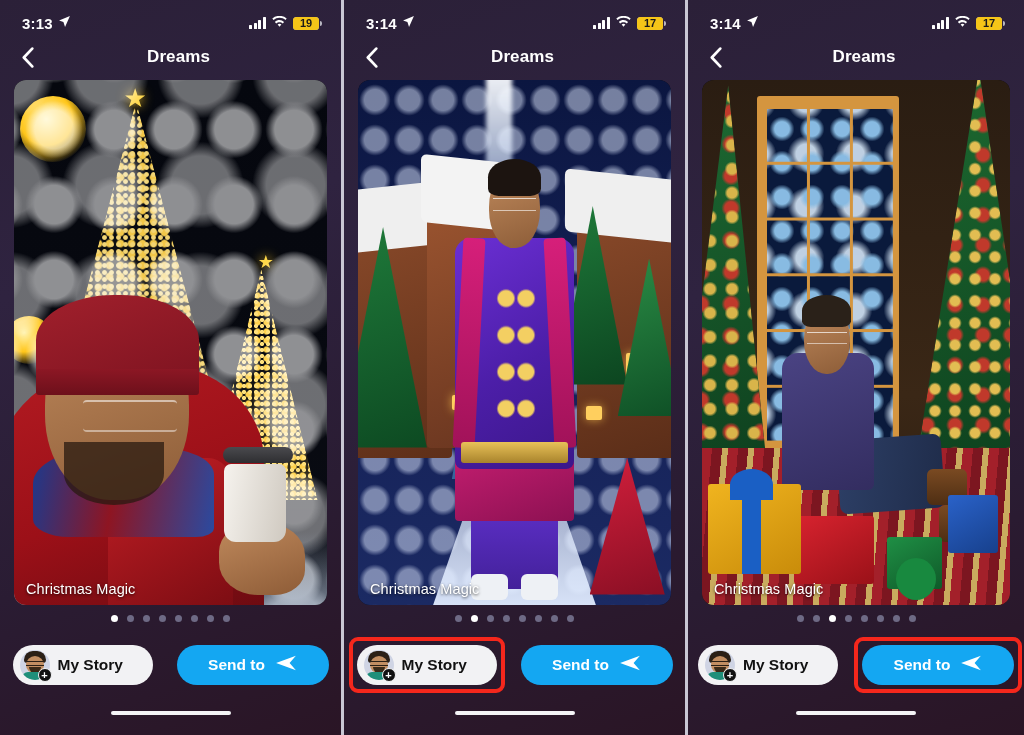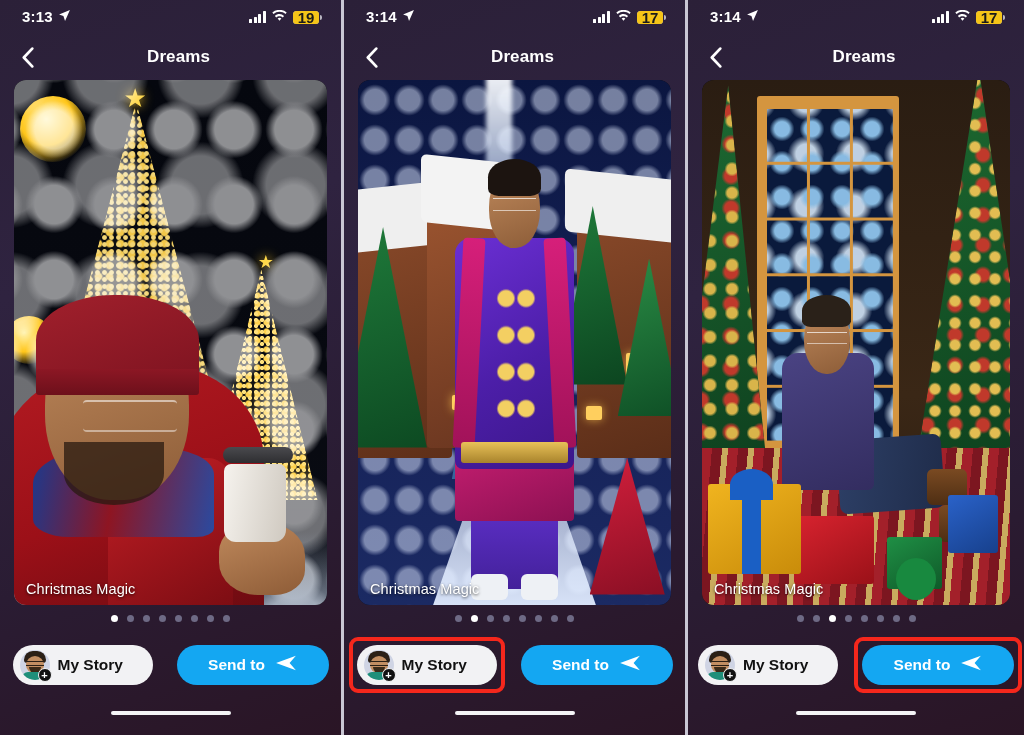--- a/index.html
+++ b/index.html
@@ -20,22 +20,22 @@
     background: linear-gradient(160deg, #2b2038 0%, #2f2340 35%, #2a1c33 70%, #2a1525 100%);
   }
   .panel-1 { width: 341px; }
   .divider { width: 3px; height: 735px; background: #c9c7d4; flex: 0 0 auto; }
   .panel-2 { width: 341px; }
   .panel-3 { width: 336px; }
 
   
   .statusbar {
     height: 34px;
-    display: flex; align-items: flex-start;
-    padding: 8px 22px;
+    display: flex; align-items: flex-end;
+    padding: 2px 22px;
     position: relative;
   }
   .sb-time {
     color: #ffffff; font-size: 15px; font-weight: bold;
     letter-spacing: .2px;
   }
   .sb-loc { margin-left: 5px; display:block; }
   .sb-right {
     margin-left: auto; display: flex; align-items: center; gap: 6px;
   }
@@ -53,21 +53,21 @@
   .batt::after{
     content:""; position:absolute; right:-3px; top:4px;
     width:2px; height:5px; border-radius:0 2px 2px 0; background:#b9b7c2;
   }
   .batt-fill{
     position:absolute; left:0; top:0; bottom:0;
     background:#f5c518; border-radius:3.5px;
   }
   .batt-num{
     position:relative; z-index:2; width:100%; text-align:center;
-    font-size:15px; font-weight:bold; color:#1a1a1a; letter-spacing:-.2px;
+    font-size:11px; font-weight:bold; color:#1a1a1a; letter-spacing:-.2px;
   }
 
   
   .navbar {
     height: 46px; position: relative;
     display: flex; align-items: center; justify-content: center; padding-left: 16px;
   }
   .nav-back {
     position: absolute; left: 14px; top: 50%; transform: translateY(-50%);
     width: 26px; height: 26px;

